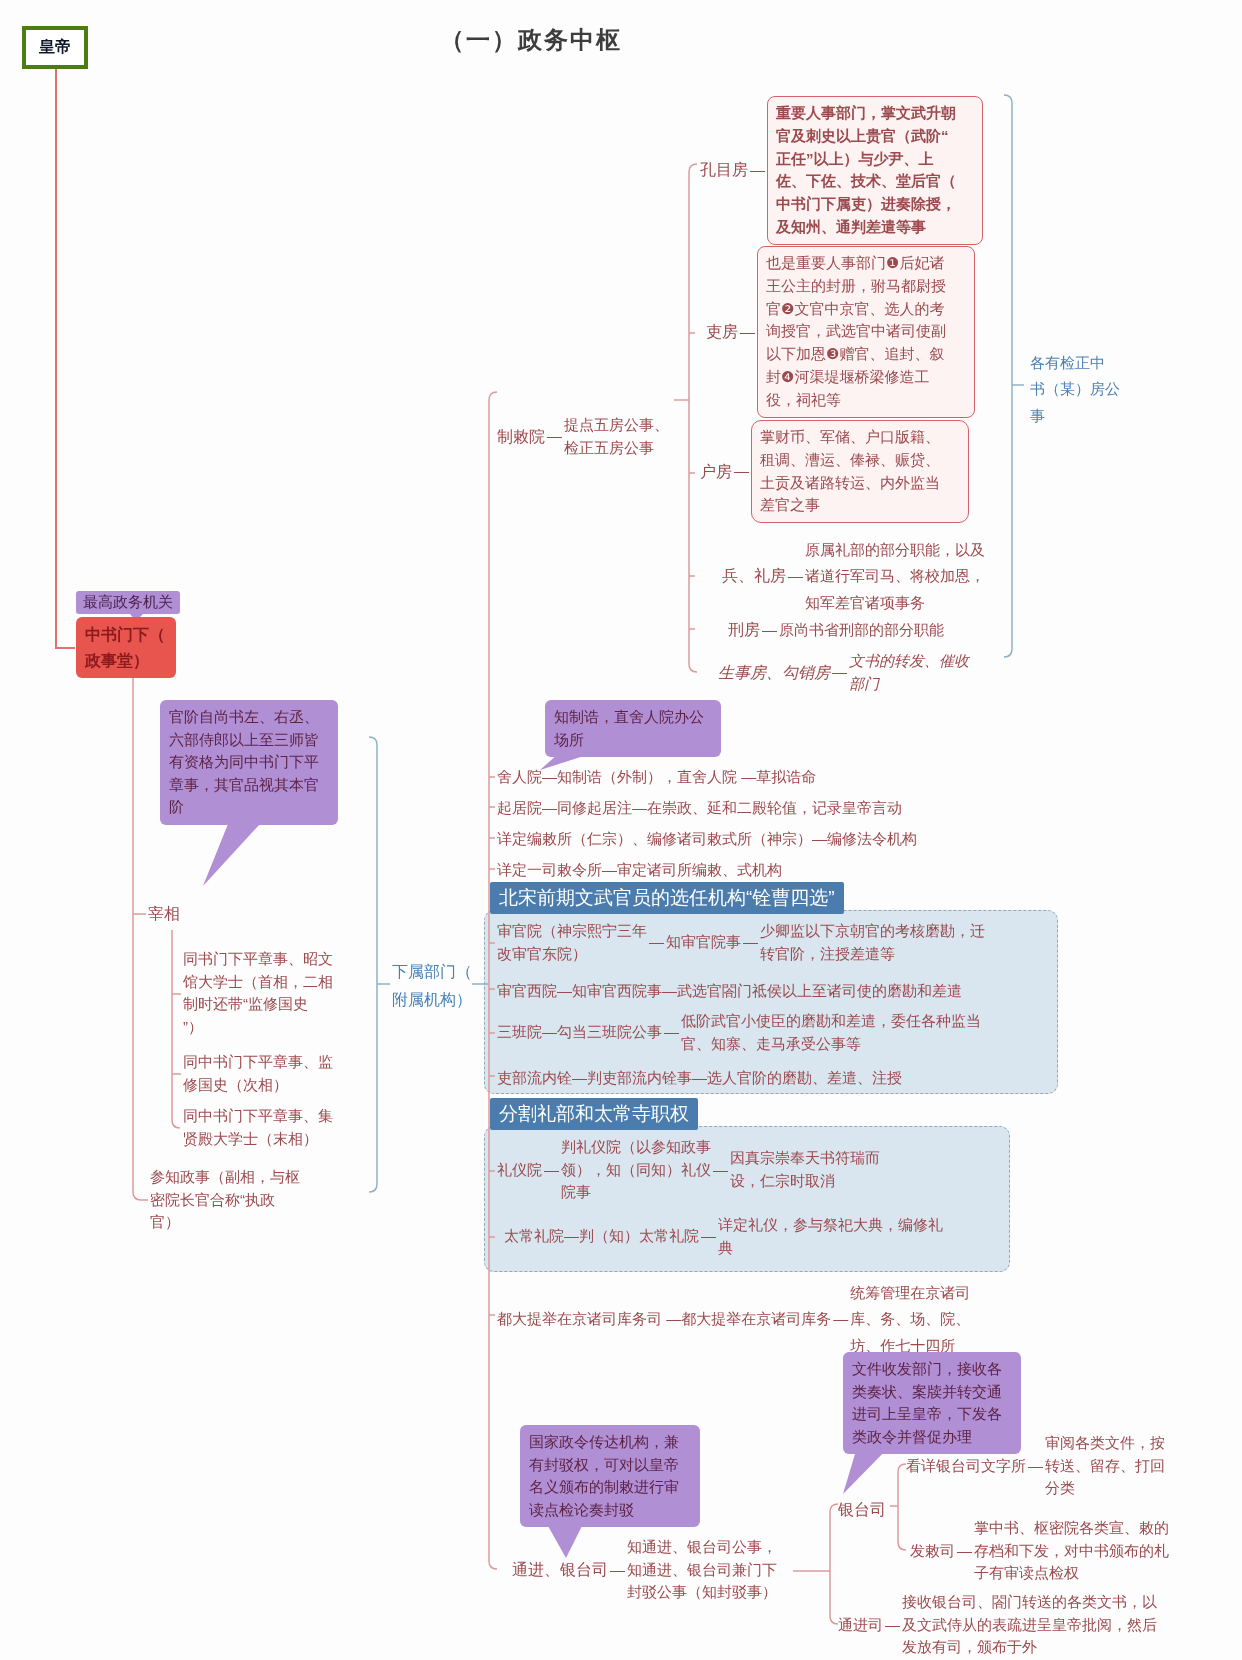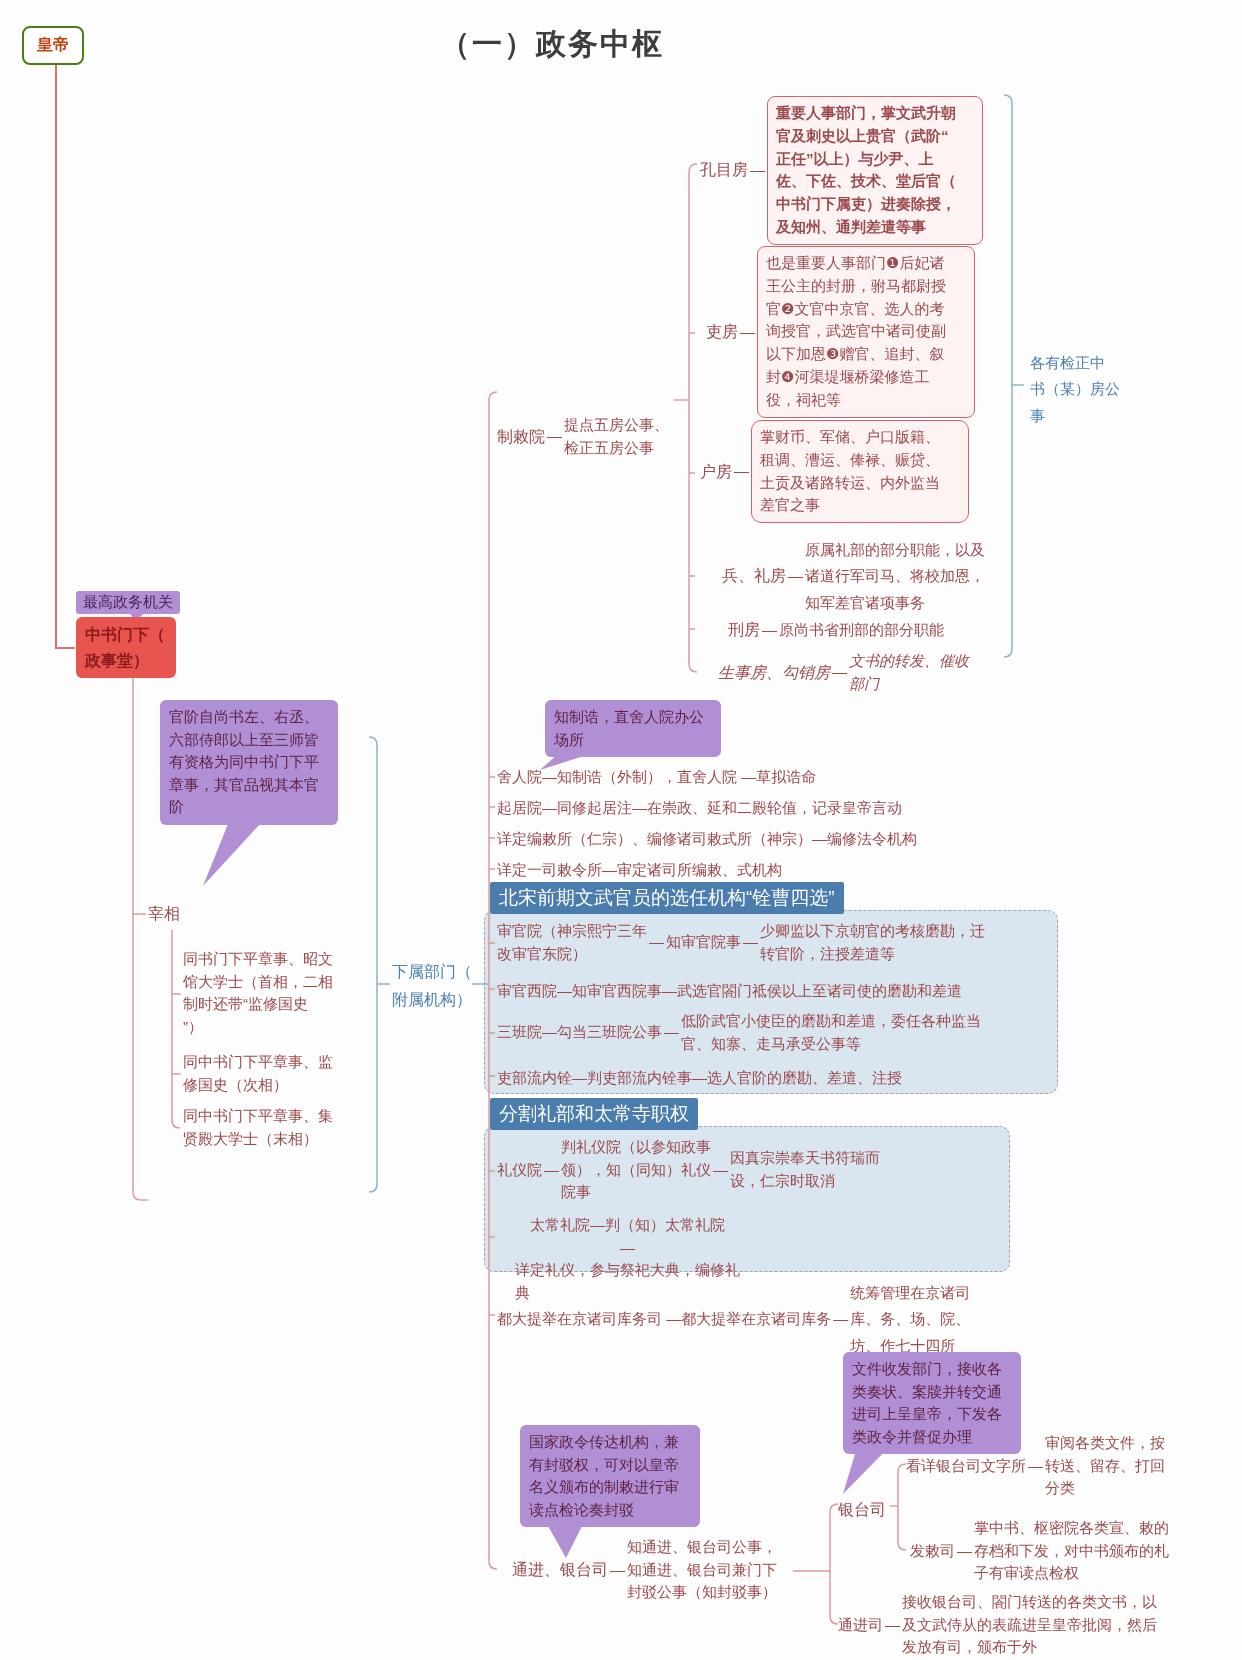--- a/index.html
+++ b/index.html
@@ -5,23 +5,23 @@
   html,body{margin:0;padding:0;background:#ffffff;}
   #canvas{position:relative;width:1242px;height:1660px;background:#fefdfd;overflow:hidden;
           font-family:"Liberation Sans","DejaVu Sans",sans-serif;}
   .txt{position:absolute;white-space:pre-line;color:#9b4a4e;font-size:15px;line-height:1.5;z-index:2;}
   .node{font-size:16px;}
   .flexrow{position:absolute;display:flex;align-items:center;z-index:2;color:#9b4a4e;font-size:15px;line-height:1.5;}
   .flexrow > span{white-space:pre-line;}
   .dash{margin:0 2px;flex:none;}
   .sp{line-height:1.75;}
   .bluetxt{color:#4a80b4;}
-  .title{position:absolute;font-size:30px;font-weight:700;color:#3d3d3d;letter-spacing:2px;z-index:2;}
-  .emperor{position:absolute;border:2px solid #4d7c0f;border-radius:8px;padding:7px 13px;
-           color:#c2410c;font-size:16px;font-weight:700;z-index:2;background:#fff;}
+  .title{position:absolute;font-size:24px;font-weight:700;color:#3d3d3d;letter-spacing:2px;z-index:2;}
+  .emperor{position:absolute;border:4px solid #4d7c0f;border-radius:0;padding:7px 13px;
+           color:#0f172a;font-size:16px;font-weight:700;z-index:2;background:#fff;}
   .tag{position:absolute;background:#b18fd4;color:#4b2350;font-size:15px;padding:2px 7px;
        border-radius:3px;z-index:3;white-space:pre-line;}
   .zsbox{position:absolute;background:#e8544e;color:#8c1b1e;font-weight:700;font-size:16px;
          line-height:1.6;border-radius:6px;padding:5px 9px;width:82px;white-space:pre-line;z-index:3;}
   .pnote{position:absolute;background:#b18fd4;color:#5d2345;font-size:15px;line-height:1.5;
          border-radius:6px;padding:6px 9px;white-space:pre-line;z-index:3;}
   .redbox{background:#fdf3f3;border:1.5px solid #d4626a;border-radius:8px;padding:5px 8px;
           color:#9b4a4e;font-size:15px;line-height:1.52;white-space:pre-line;flex:none;}
   .bluelabel{position:absolute;background:#4a7dad;color:#ffffff;font-size:19px;padding:3px 9px;
              border-radius:2px;z-index:2;white-space:nowrap;}
@@ -85,20 +85,23 @@
 
   <div class="txt node" style="left:148px;top:902px;">宰相</div>
   <div class="txt" style="left:183px;top:948px;">同书门下平章事、昭文
 馆大学士（首相，二相
 制时还带“监修国史
 ”）</div>
   <div class="txt" style="left:183px;top:1051px;">同中书门下平章事、监
 修国史（次相）</div>
   <div class="txt" style="left:183px;top:1105px;">同中书门下平章事、集
 贤殿大学士（末相）</div>
+  <div class="txt" style="left:150px;top:1166px;">参知政事（副相，与枢
+密院长官合称“执政
+官）</div>
 
   <div class="txt node bluetxt sp" style="left:392px;top:958px;">下属部门（
 附属机构）</div>
 
   <div class="flexrow" style="left:497px;top:378px;margin-top:36px;">
     <span class="node">制敕院</span>
     <span class="dash">—</span>
     <span>提点五房公事、
 检正五房公事</span>
   </div>
@@ -184,21 +187,21 @@
   <div class="flexrow" style="left:497px;top:1136px;">
     <span>礼仪院</span>
     <span class="dash">—</span>
     <span>判礼仪院（以参知政事
 领），知（同知）礼仪
 院事</span>
     <span class="dash">—</span>
     <span>因真宗崇奉天书符瑞而
 设，仁宗时取消</span>
   </div>
-  <div class="flexrow" style="left:515px;top:1214px;flex-direction:column;">
+  <div class="flexrow" style="left:504px;top:1214px;">
     <span>太常礼院—判（知）太常礼院</span>
     <span class="dash">—</span>
     <span>详定礼仪，参与祭祀大典，编修礼
 典</span>
   </div>
 
   <div class="flexrow" style="left:497px;top:1280px;">
     <span>都大提举在京诸司库务司 —都大提举在京诸司库务</span>
     <span class="dash">—</span>
     <span class="sp">统筹管理在京诸司

